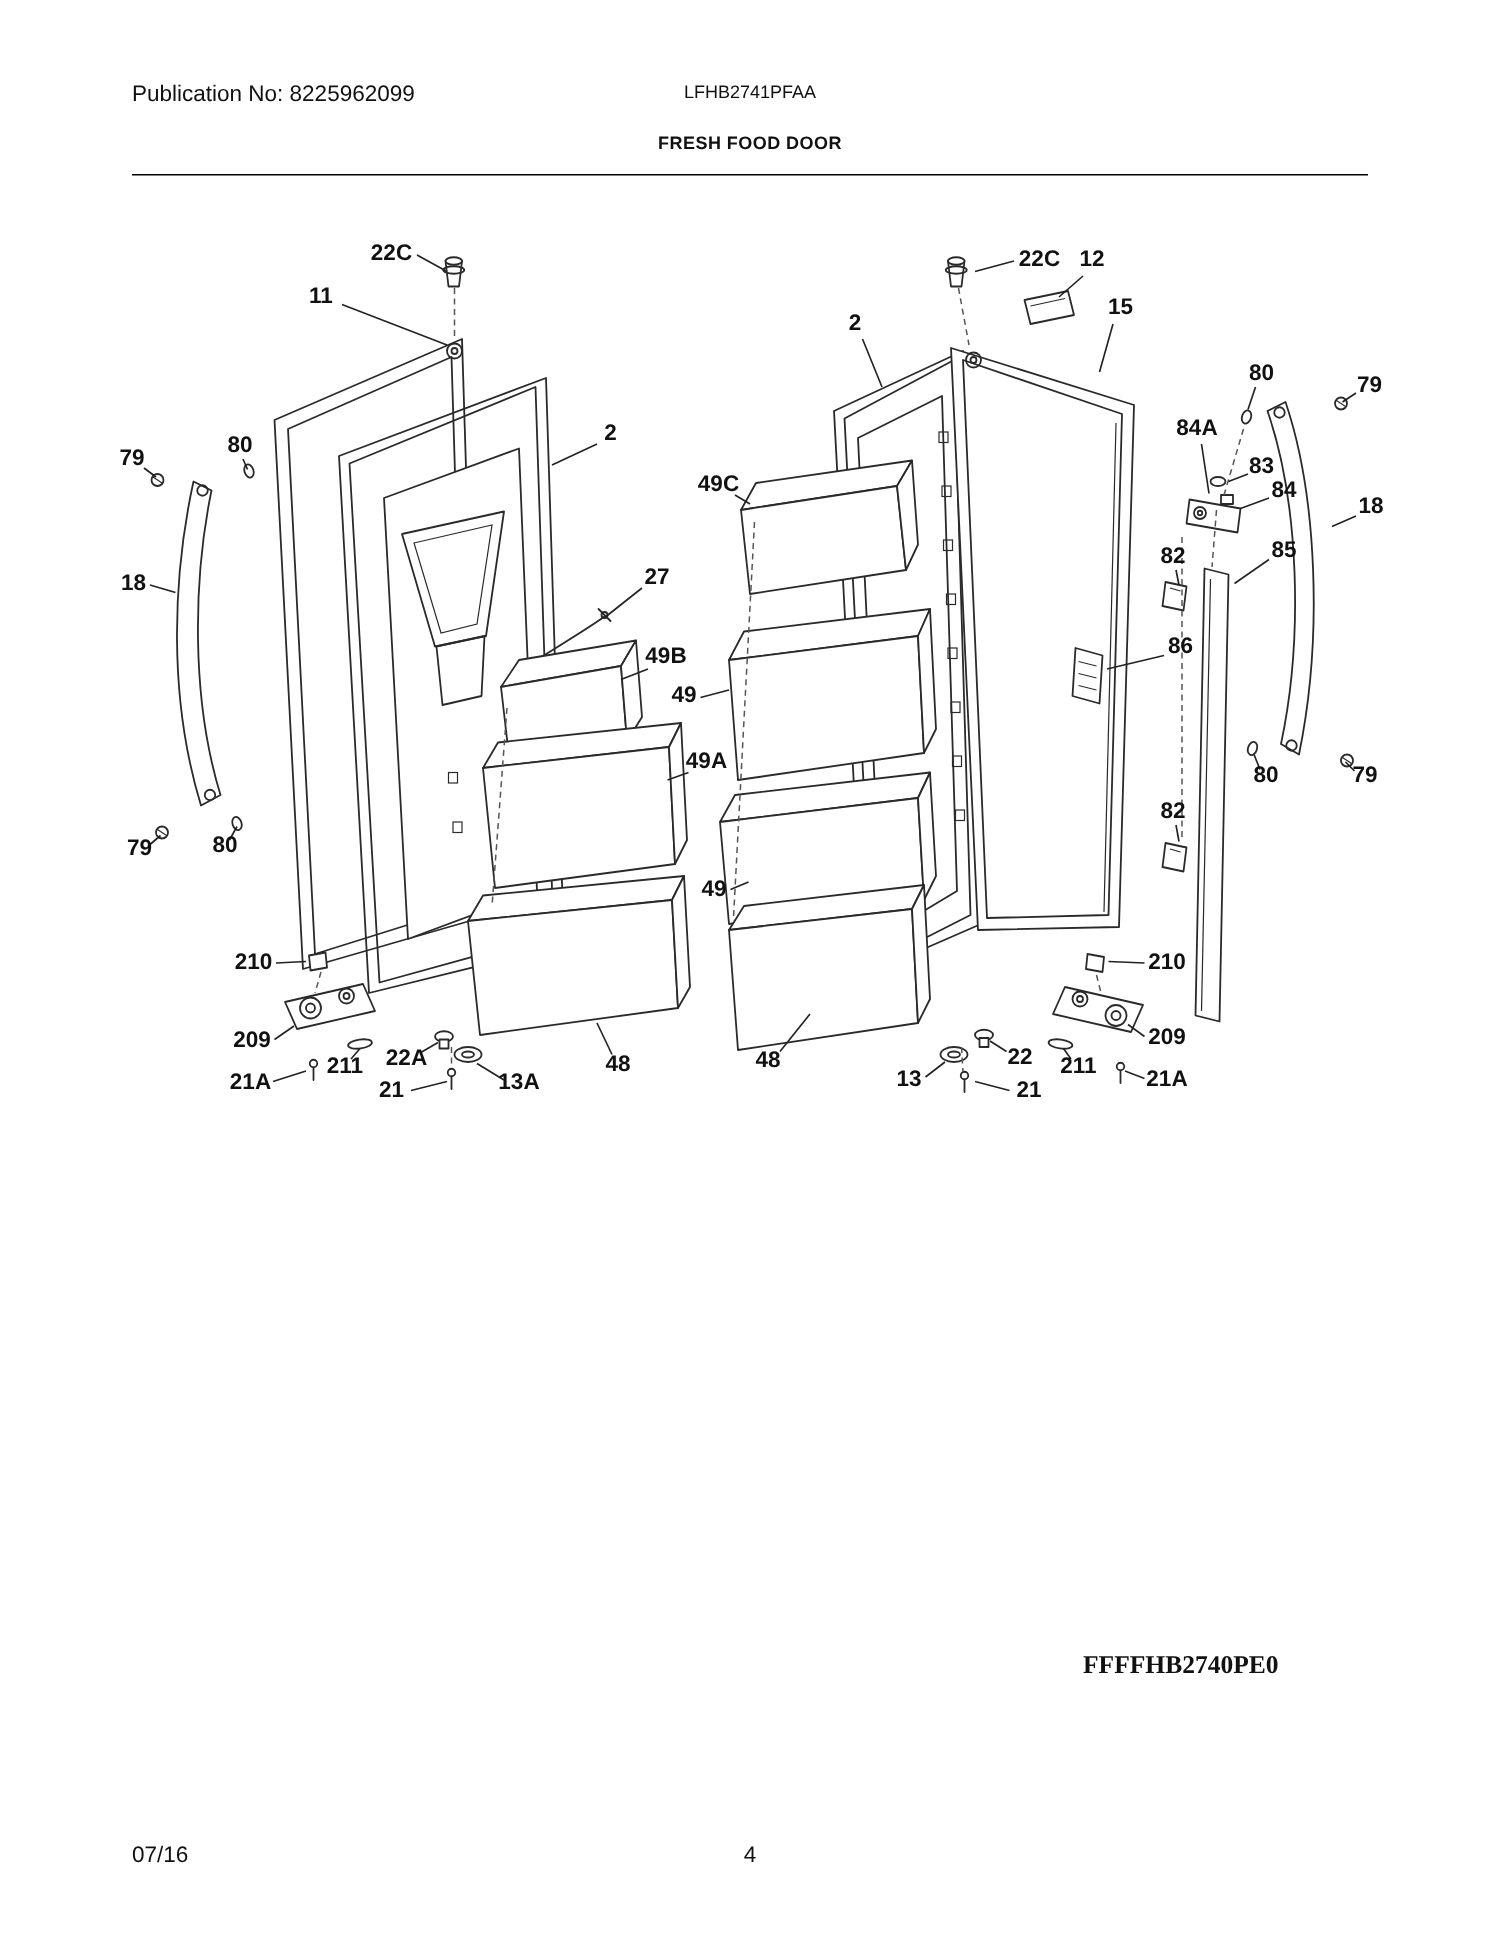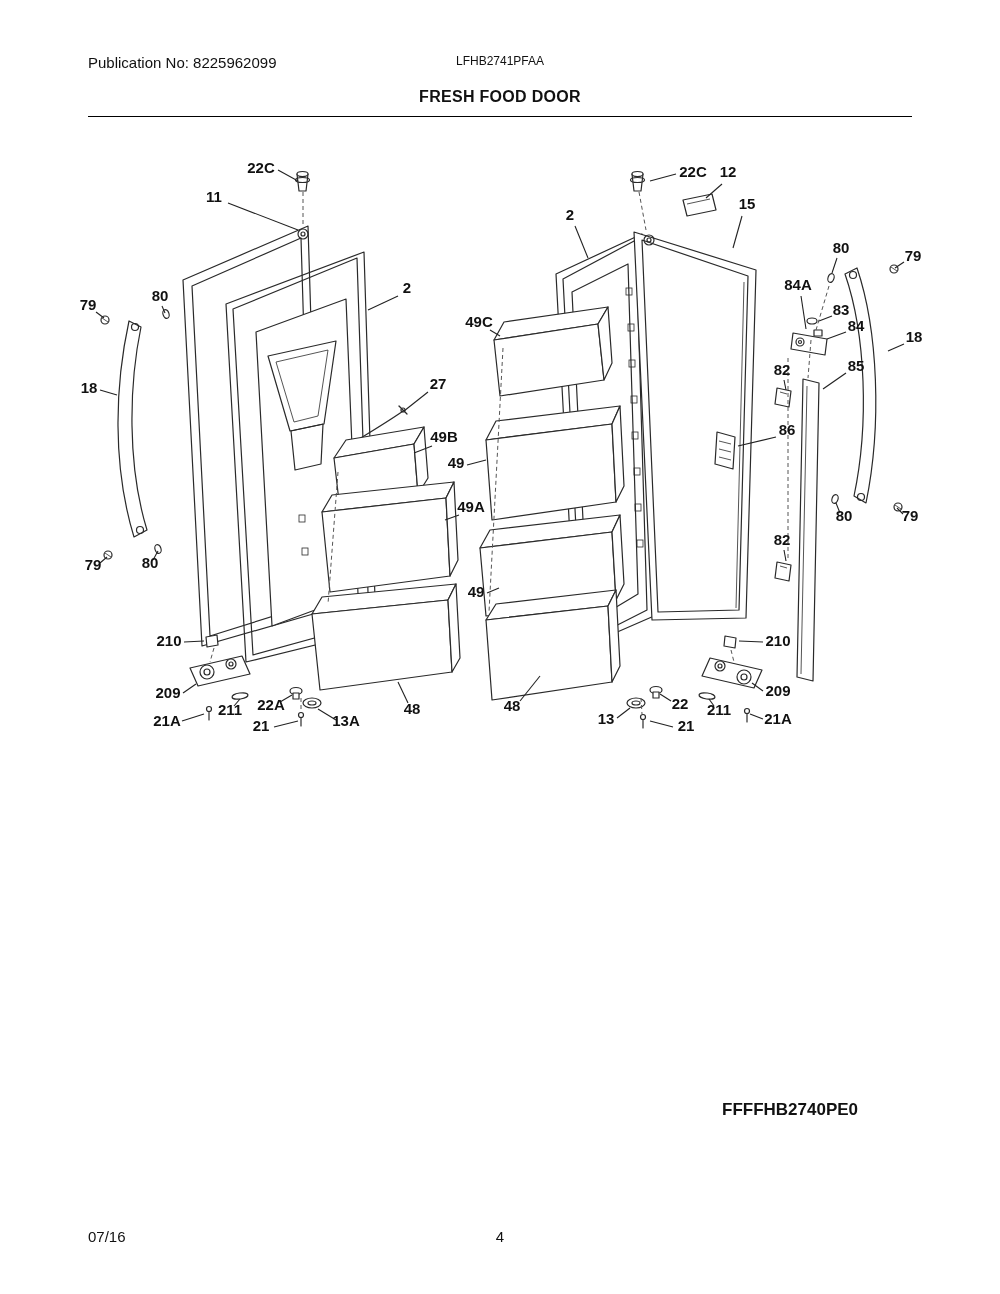--- a/index.html
+++ b/index.html
@@ -3,23 +3,23 @@
 <meta charset="utf-8">
 <style>
   html,body{margin:0;padding:0;}
   body{
     width:1000px;height:1294px;position:relative;background:#ffffff;
     font-family:"Liberation Sans",sans-serif;color:#111;overflow:hidden;
   }
   .abs{position:absolute;}
   #pub{left:88px;top:54px;font-size:15px;}
   #model{left:0;right:0;top:54px;text-align:center;font-size:12px;}
-  #title{left:0;right:0;top:88px;text-align:center;font-weight:bold;font-size:16px;letter-spacing:.3px;}
+  #title{left:0;right:0;top:88px;text-align:center;font-weight:bold;font-size:12px;letter-spacing:.3px;}
   #rule{left:88px;top:116px;width:824px;border:0;border-top:1.5px solid #000;height:0;margin:0;}
-  #code{left:722px;top:1100px;font-weight:bold;font-size:17px;}
+  #code{left:722px;top:1100px;font-weight:bold;font-size:17px;font-family:Liberation Serif, serif;}
   #fdate{left:88px;top:1228px;font-size:15px;}
   #fpage{left:0;right:0;top:1228px;text-align:center;font-size:15px;}
   svg#art{position:absolute;left:0;top:0;}
   
   .s{fill:#ffffff;stroke:#2a2a2a;stroke-width:1.2;stroke-linejoin:round;}
   .o{fill:none;stroke:#2a2a2a;stroke-width:1.2;stroke-linejoin:round;stroke-linecap:round;}
   .thin{fill:none;stroke:#2a2a2a;stroke-width:0.8;}
   .dash{fill:none;stroke:#555;stroke-width:1;stroke-dasharray:4 3;}
   .leader{stroke:#222;stroke-width:1.1;}
   .callout{font-family:"Liberation Sans",sans-serif;font-weight:bold;font-size:15px;fill:#111;text-anchor:middle;}

